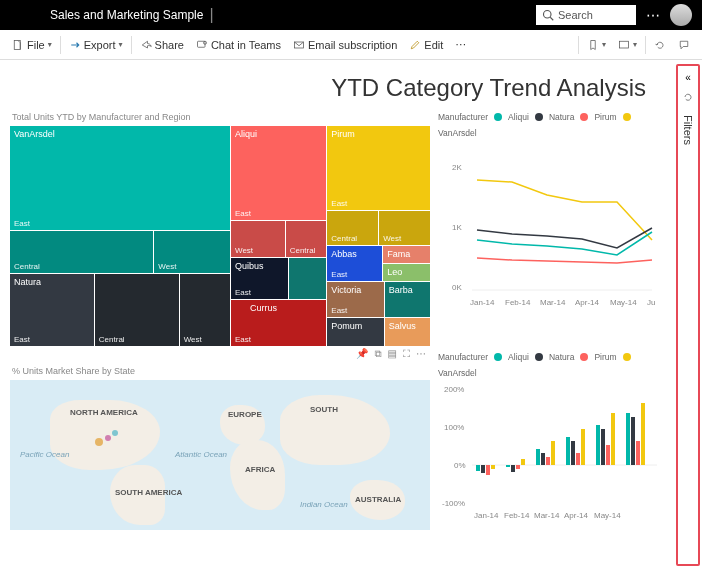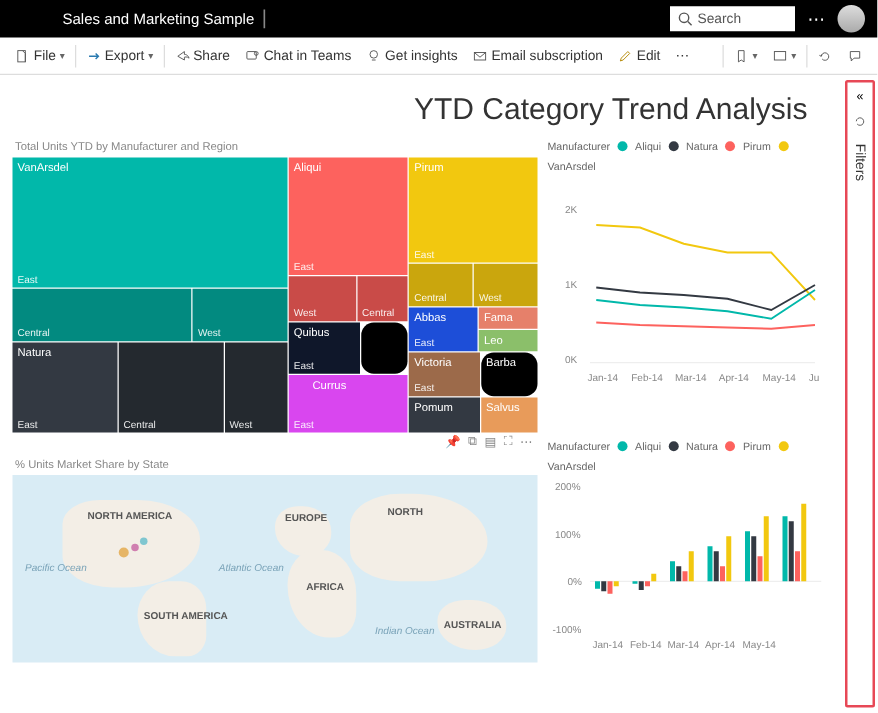--- a/index.html
+++ b/index.html
@@ -44,23 +44,23 @@
   .tm-cell .sub { position: absolute; bottom: 2px; font-size: 8px; opacity: .9; }
   .tm-row { display: flex; gap: 1px; }
   .c-teal { background: #01b8aa; }
   .c-dteal { background: #028a80; }
   .c-dark { background: #333942; }
   .c-darker { background: #24292f; }
   .c-red { background: #fd625e; }
   .c-dred { background: #c94b48; }
   .c-yellow { background: #f2c80f; }
   .c-dyellow { background: #caa60d; }
-  .c-cyan { background: #d946ef; padding-left: 19px; }
+  .c-cyan { background: #b91c1c; padding-left: 19px; }
   .c-gray { background: #0f172a; }
-  .c-dgray { background: #000000; border-radius: 10px; }
+  .c-dgray { background: #0f766e; }
   .c-tan { background: #1d4ed8; }
   .c-sal { background: #e6806a; }
   .c-brn { background: #9c6a4a; }
   .c-grn { background: #8bbf6a; }
   .c-oran { background: #e89b5a; }
 
   .card-actions { position: absolute; right: 4px; bottom: -14px; display: flex; gap: 6px; font-size: 10px; color: #888; }
 
   
   .linechart { flex: 1; }
@@ -137,27 +137,20 @@
         <path d="M3 8l7-5v3c4 0 5 4 5 4-2-2-5-1-5-1v3z" stroke="#555" fill="none"></path>
       </svg>
     <span>Share</span>
   </div>
   <div class="tb-item">
     <svg viewBox="0 0 16 16">
         <rect x="2" y="3" width="10" height="8" rx="1" stroke="#555" fill="none"></rect>
         <circle cx="12" cy="5" r="2" stroke="#555" fill="none"></circle>
       </svg>
     <span>Chat in Teams</span>
-  </div>
-  <div class="tb-item">
-    <svg viewBox="0 0 16 16">
-        <circle cx="8" cy="6" r="4" stroke="#555" fill="none"></circle>
-        <line x1="6" y1="12" x2="10" y2="12" stroke="#555"></line>
-      </svg>
-    <span>Get insights</span>
   </div>
   <div class="tb-item">
     <svg viewBox="0 0 16 16">
         <rect x="2" y="4" width="12" height="8" stroke="#555" fill="none"></rect>
         <polyline points="2,4 8,9 14,4" stroke="#555" fill="none"></polyline>
       </svg>
     <span>Email subscription</span>
   </div>
   <div class="tb-item">
     <svg viewBox="0 0 16 16">
@@ -329,21 +322,21 @@
           <div class="continent" style="left:220px;top:60px;width:55px;height:70px;border-radius:40% 50% 30% 60%"></div>
           <div class="continent" style="left:270px;top:15px;width:110px;height:70px;border-radius:40% 60% 50% 40%"></div>
           <div class="continent" style="left:340px;top:100px;width:55px;height:40px"></div>
           <div class="map-dot" style="left:95px;top:55px;background:#d07fb0"></div>
           <div class="map-dot" style="left:85px;top:58px;background:#e6b566;width:8px;height:8px"></div>
           <div class="map-dot" style="left:102px;top:50px;background:#7fc6d0"></div>
           <span class="map-lab" style="left:60px;top:28px">NORTH AMERICA</span>
           <span class="map-lab" style="left:105px;top:108px">SOUTH AMERICA</span>
           <span class="map-lab" style="left:218px;top:30px">EUROPE</span>
           <span class="map-lab" style="left:235px;top:85px">AFRICA</span>
-          <span class="map-lab" style="left:300px;top:25px">NORTH</span>
+          <span class="map-lab" style="left:300px;top:25px">SOUTH</span>
           <span class="map-lab" style="left:345px;top:115px">AUSTRALIA</span>
           <span class="map-lab ocean" style="left:10px;top:70px">Pacific Ocean</span>
           <span class="map-lab ocean" style="left:165px;top:70px">Atlantic Ocean</span>
           <span class="map-lab ocean" style="left:290px;top:120px">Indian Ocean</span>
         </div>
       </div>
 
       <div class="card barchart">
         <div class="legend">
           <span>Manufacturer</span>

